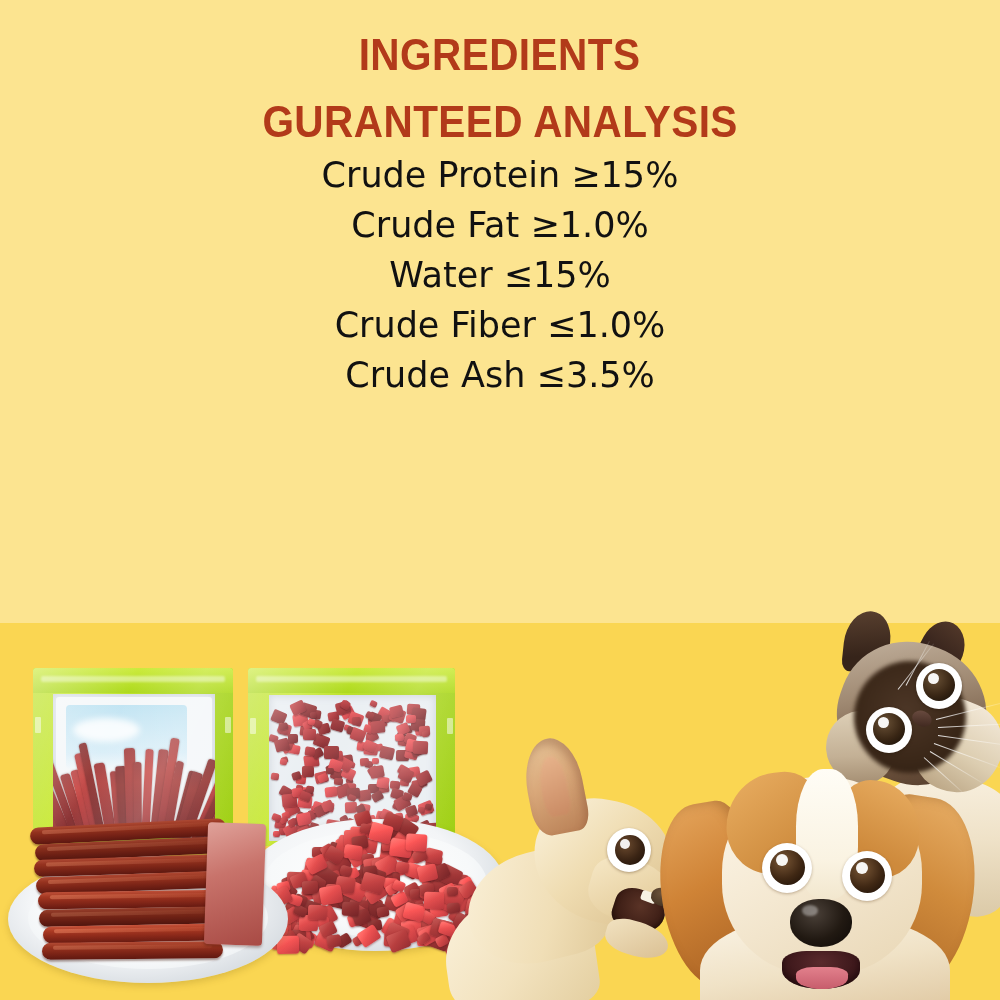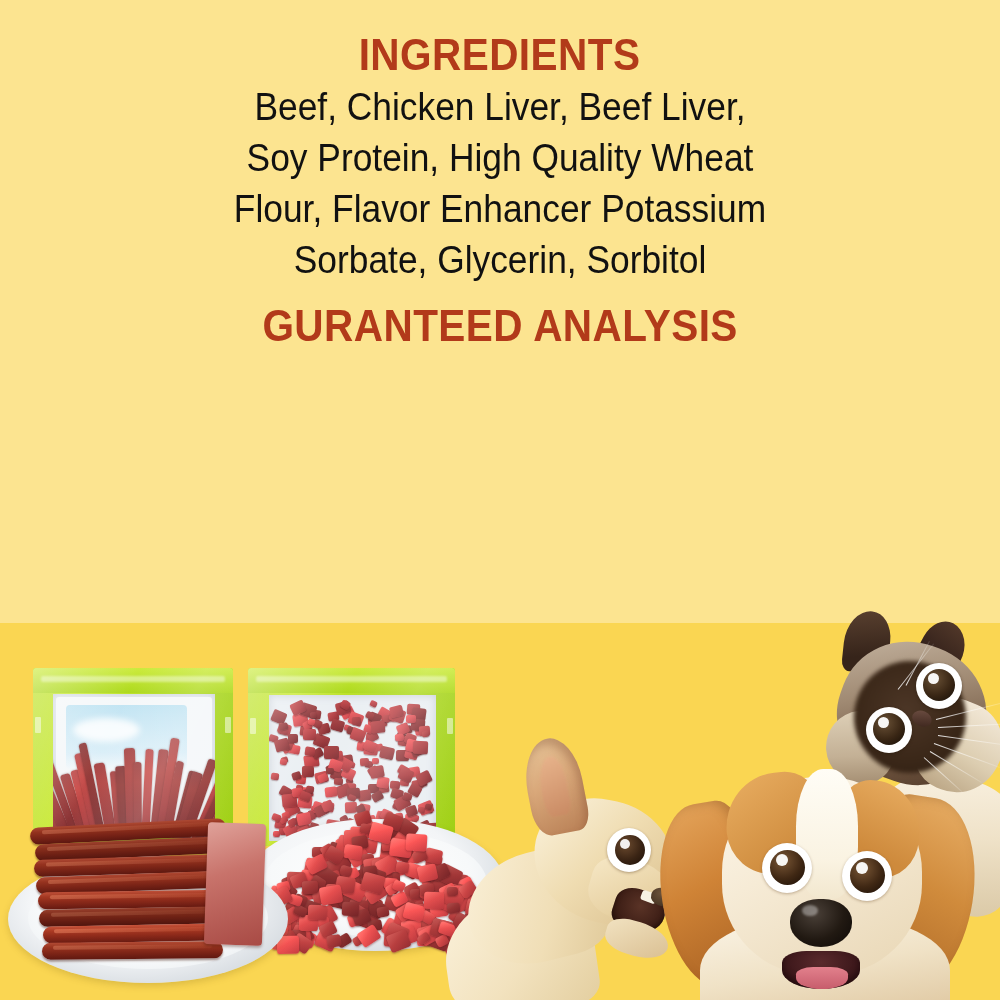--- a/index.html
+++ b/index.html
@@ -405,29 +405,30 @@
 </style>
 </head>
 <body>
 
 <div id="page">
 
   <div class="info-panel">
 
     <div class="section-heading" id="ingredients-heading">INGREDIENTS</div>
 
-    <div class="ingredient-lines">
-      <span class="ln">Beef, Chicken Liver, Beef Liver,</span>
-      <span class="ln">Soy Protein, High Quality Wheat</span>
-      <span class="ln">Flour, Flavor Enhancer Potassium</span>
-      <span class="ln">Sorbate, Glycerin, Sorbitol</span>
+
+    <div class="section-heading" id="analysis-heading">GURANTEED ANALYSIS</div>
+
+    <div class="analysis-lines">
+      <span class="ln">Crude Protein ≥15%</span>
+      <span class="ln">Crude Fat ≥1.0%</span>
+      <span class="ln">Water ≤15%</span>
+      <span class="ln">Crude Fiber ≤1.0%</span>
+      <span class="ln">Crude Ash ≤3.5%</span>
     </div>
-
-    <div class="section-heading" id="analysis-heading">GURANTEED ANALYSIS</div>
-
   </div>
 
   <div class="photo-panel">
 
     <div class="bag" id="bag-sticks" style="left:33px;top:45px;width:200px;height:175px;">
       <div class="bag-body"></div>
       <div class="bag-top"></div>
       <div class="bag-notch"></div>
       <div class="bag-notch r"></div>
       <div class="bag-window">

